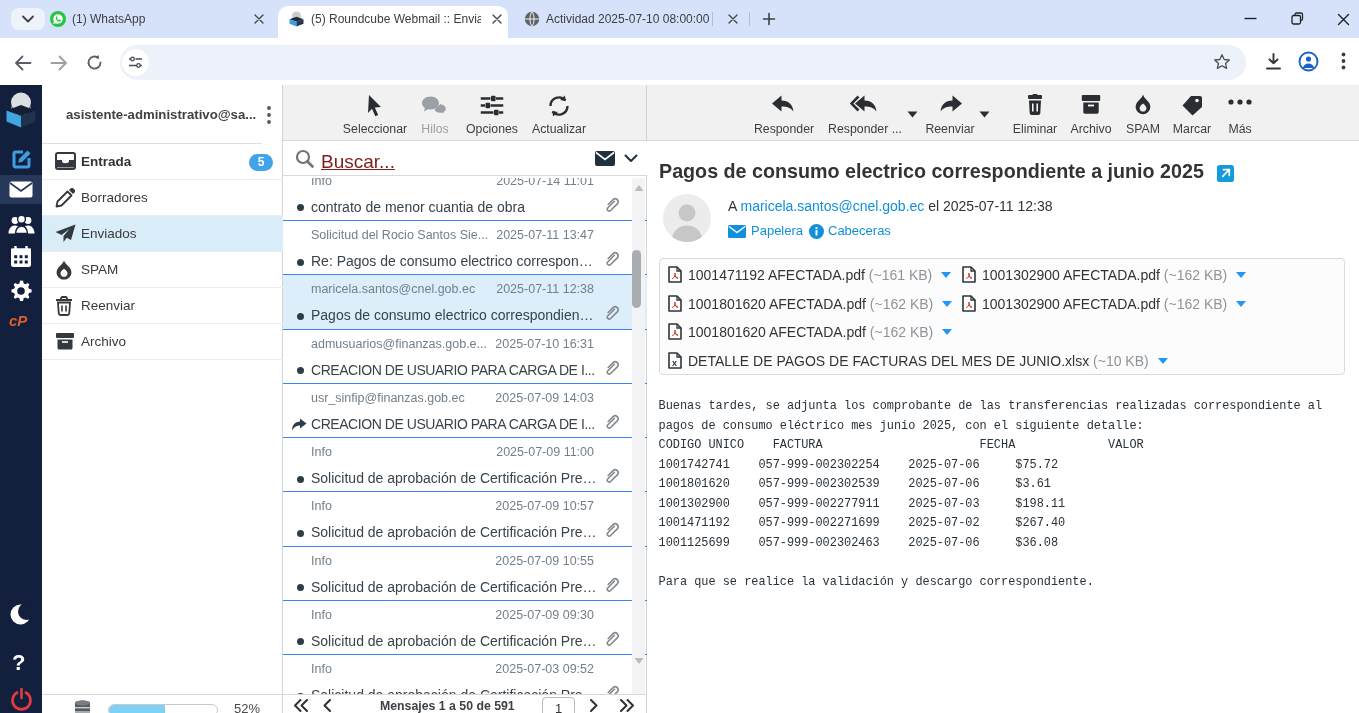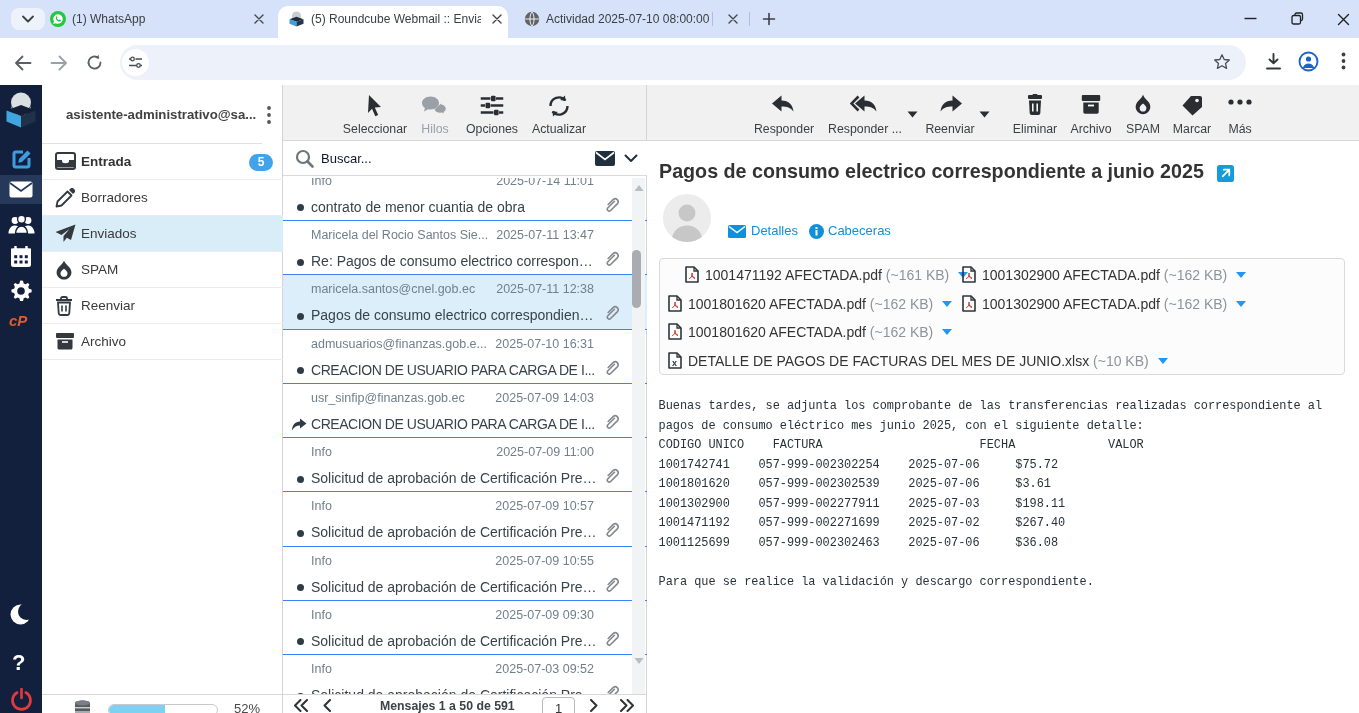--- a/index.html
+++ b/index.html
@@ -300,41 +300,41 @@
             <path d="M5 21.5 L4.5 16 L9.8 17 Z" fill="#2a2e33"></path>
           </svg>
         <div class="tlabel">Actualizar</div>
       </div>
     </div>
     <div class="abs" style="left:0;top:56px;width:364px;height:35px;border-bottom:1px solid #dadada;background:#fff;">
       <svg class="abs" style="left:12px;top:8px;" width="19" height="19" viewBox="0 0 19 19">
           <circle cx="8" cy="8" r="6" stroke="#6f757b" stroke-width="2.2" fill="none"></circle>
           <path d="M12.5 12.5 L17.5 17.5" stroke="#6f757b" stroke-width="2.6" stroke-linecap="round"></path>
         </svg>
-      <div class="abs" style="left:38px;top:10px;font-size:13px;color:#0f172a;">Buscar...</div>
+      <div class="abs" style="left:38px;top:10px;font-size:19px;color:#7f1d1d;text-decoration:underline;">Buscar...</div>
       <svg class="abs" style="left:312px;top:10px;" width="20" height="15" viewBox="0 0 20 15">
           <rect width="20" height="15" rx="2" fill="#20303e"></rect>
           <path d="M1 1.5 L10 8.5 L19 1.5" stroke="#fff" stroke-width="1.6" fill="none"></path>
         </svg>
       <svg class="abs" style="left:341px;top:13px;" width="14" height="9" viewBox="0 0 14 9">
           <path d="M1.5 1.5 L7 7 L12.5 1.5" stroke="#20303e" stroke-width="2" fill="none" stroke-linecap="round" stroke-linejoin="round"></path>
         </svg>
     </div>
     <div class="abs" id="mlist" style="left:0;top:92.5px;width:364px;height:516.5px;overflow:hidden;">
       <div class="mitem" style="margin-top:-10.7px;">
           <div class="msender">Info</div>
           <div class="mdate">2025-07-14 11:01</div>
           <div class="mdot"></div>
           <div class="msubj">contrato de menor cuantia de obra</div>
           <svg class="mclip" width="15" height="18" viewBox="0 0 15 18">
             <path d="M4.2 7.5 L9.3 2.4 a3 3 0 0 1 4.2 4.2 L6.6 13.5 a1.9 1.9 0 0 1 -2.7-2.7 L10.4 4.3" stroke="#82888e" stroke-width="1.6" fill="none" stroke-linecap="round"></path>
           </svg>
         </div>
       <div class="mitem">
-          <div class="msender">Maricela del Rocio Santos Sie...</div>
+          <div class="msender">Solicitud del Rocio Santos Sie...</div>
           <div class="mdate">2025-07-11 13:47</div>
           <div class="mdot"></div>
           <div class="msubj">Re: Pagos de consumo electrico correspondiente</div>
           <svg class="mclip" width="15" height="18" viewBox="0 0 15 18">
             <path d="M4.2 7.5 L9.3 2.4 a3 3 0 0 1 4.2 4.2 L6.6 13.5 a1.9 1.9 0 0 1 -2.7-2.7 L10.4 4.3" stroke="#82888e" stroke-width="1.6" fill="none" stroke-linecap="round"></path>
           </svg>
         </div>
       <div class="mitem" style="background:#dbeefa;">
           <div class="msender">maricela.santos@cnel.gob.ec</div>
           <div class="mdate">2025-07-11 12:38</div>
@@ -507,35 +507,36 @@
     <svg class="abs" style="left:570px;top:80px;" width="17" height="17" viewBox="0 0 18 18">
         <rect width="18" height="18" rx="3" fill="#139cdc"></rect>
         <path d="M7 5 L13 5 L13 11 M13 5 L6 12" stroke="#fff" stroke-width="1.8" fill="none" stroke-linecap="round"></path>
       </svg>
     <div class="abs" style="left:16px;top:109px;width:48px;height:48px;border-radius:50%;background:#ececec;overflow:hidden;">
         <svg width="48" height="48" viewBox="0 0 48 48">
           <circle cx="24" cy="19" r="8.5" fill="#c7c7c7"></circle>
           <path d="M8 48 C9.5 36.5 15.5 31.5 24 31.5 C32.5 31.5 38.5 36.5 40 48 Z" fill="#c7c7c7"></path>
         </svg>
       </div>
+    <div class="abs" style="left:81px;top:113px;font-size:14px;color:#333;">A <span class="blue">maricela.santos@cnel.gob.ec</span> el 2025-07-11 12:38</div>
     <div class="abs" style="left:81px;top:137px;">
       <svg class="abs" style="left:0;top:3px;" width="18" height="13" viewBox="0 0 18 13">
           <rect width="18" height="13" rx="1.5" fill="#1090da"></rect>
           <path d="M1 1.5 L9 7.5 L17 1.5" stroke="#fff" stroke-width="1.5" fill="none"></path>
         </svg>
-      <div class="abs blue" style="left:23px;top:1px;font-size:13px;">Detalles</div>
+      <div class="abs blue" style="left:23px;top:1px;font-size:13px;">Papelera</div>
       <svg class="abs" style="left:81px;top:1.5px;" width="15" height="15" viewBox="0 0 15 15">
           <circle cx="7.5" cy="7.5" r="7.5" fill="#1090da"></circle>
           <rect x="6.5" y="6" width="2" height="5.5" fill="#fff"></rect>
           <rect x="6.5" y="3" width="2" height="2" fill="#fff"></rect>
         </svg>
       <div class="abs blue" style="left:100px;top:1px;font-size:13px;">Cabeceras</div>
     </div>
     <div class="abs" style="left:12px;top:173px;width:686px;height:117px;border:1px solid #dadada;border-radius:4px;background:#fcfcfc;"></div>
-    <div class="att" style="left:38px;top:181px;text-align:right;"><svg class="afile" width="14" height="17" viewBox="0 0 14 17">
+    <div class="att" style="left:21px;top:181px;text-align:right;"><svg class="afile" width="14" height="17" viewBox="0 0 14 17">
           <path d="M1 1 L9 1 L13 5 L13 16 L1 16 Z" stroke="#2f353b" stroke-width="1.6" fill="none" stroke-linejoin="round"></path>
           <path d="M9 1 L9 5 L13 5" stroke="#2f353b" stroke-width="1.3" fill="none"></path>
           <path d="M4 12.5 C5 12.8 6.2 11.5 7 9.5 C7.5 11.5 8.8 12.6 10 12.2 C8.8 11.8 7.8 10.8 7 9.5 C6.6 8.3 6.6 7.3 7 7 C7.5 7.3 7.5 8.3 7 9.5" stroke="#c0392b" stroke-width="1" fill="none"></path>
         </svg><span class="aname">1001471192 AFECTADA.pdf</span> <span class="asize">(~161 KB)</span><span class="acaret"></span></div>
     <div class="att" style="left:315px;top:181px;"><svg class="afile" width="14" height="17" viewBox="0 0 14 17">
           <path d="M1 1 L9 1 L13 5 L13 16 L1 16 Z" stroke="#2f353b" stroke-width="1.6" fill="none" stroke-linejoin="round"></path>
           <path d="M9 1 L9 5 L13 5" stroke="#2f353b" stroke-width="1.3" fill="none"></path>
           <path d="M4 12.5 C5 12.8 6.2 11.5 7 9.5 C7.5 11.5 8.8 12.6 10 12.2 C8.8 11.8 7.8 10.8 7 9.5 C6.6 8.3 6.6 7.3 7 7 C7.5 7.3 7.5 8.3 7 9.5" stroke="#c0392b" stroke-width="1" fill="none"></path>
         </svg><span class="aname">1001302900 AFECTADA.pdf</span> <span class="asize">(~162 KB)</span><span class="acaret"></span></div>
     <div class="att" style="left:21px;top:209.5px;"><svg class="afile" width="14" height="17" viewBox="0 0 14 17">

